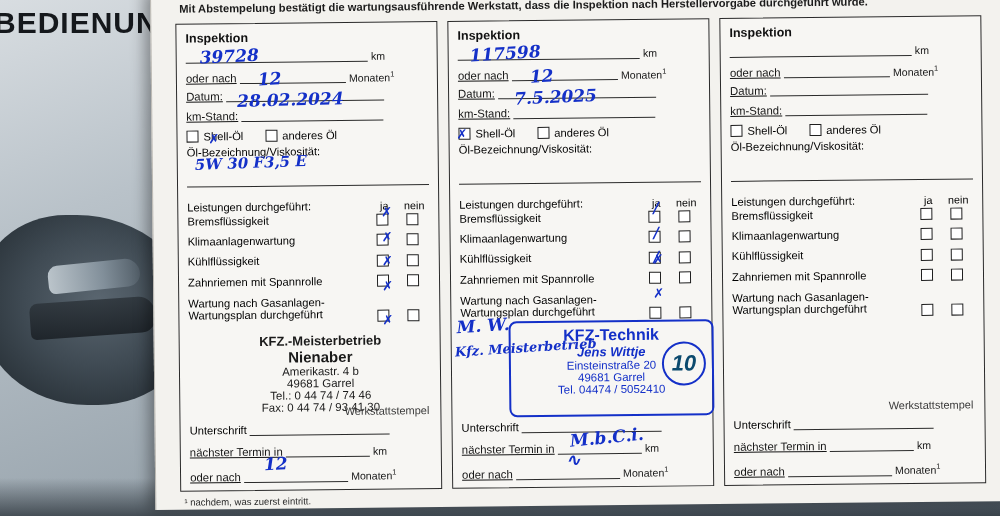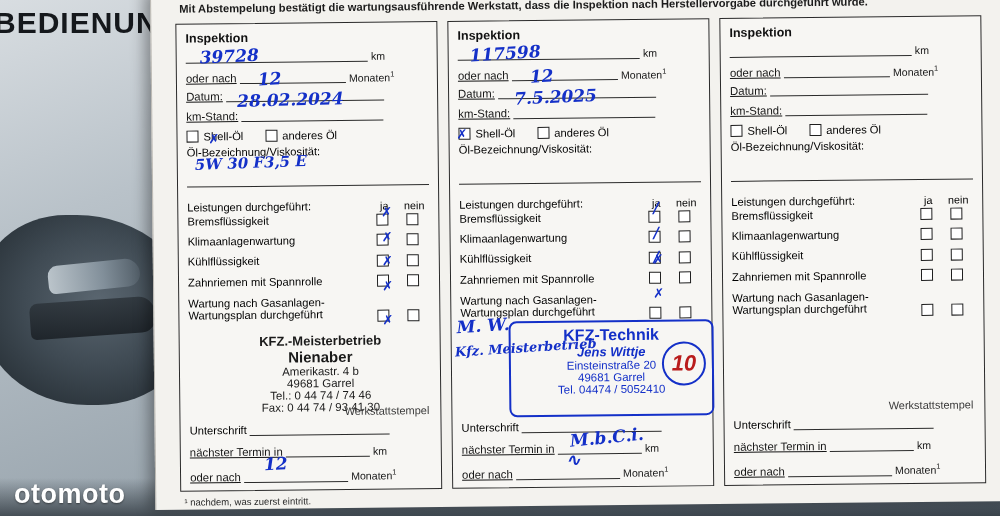--- a/index.html
+++ b/index.html
@@ -163,41 +163,40 @@
     text-align: center;
   }
   .stamp2 .s1 { font-size: 16px; font-weight: bold; margin-top: 4px; }
   .stamp2 .s2 { font-size: 13px; font-weight: bold; font-style: italic; }
   .stamp2 .s3 { font-size: 11.5px; }
   .stamp2 .s4 { font-size: 11.5px; }
   .stamp2 .s5 { font-size: 11.5px; }
   .badge10 {
     position: absolute; right: 6px; top: 20px;
     width: 44px; height: 44px; border-radius: 50%;
-    border: 2.5px solid #1430c8; color: #b91c1c;
+    border: 2.5px solid #1430c8; color: #0c4a6e;
     font-size: 22px; font-weight: bold; font-style: italic;
     display: flex; align-items: center; justify-content: center;
   }
 
   #footnote {
     position: absolute; left: 28px; bottom: 2px;
     font-size: 9.5px; color: #2a2a2a;
   }
 </style>
 </head>
 <body>
 
 <div id="photo-bg">
   <div id="brochure-left"></div>
   <div id="brochure-title">BEDIENUN</div>
   <div id="car-silhouette"></div>
   <div id="car-headlight"></div>
   <div id="car-grille"></div>
   <div id="photo-bottom-strip"></div>
-  <div id="watermark">otomoto</div>
 </div>
 
 <div id="booklet">
 
   <div id="intro-text">Mit Abstempelung bestätigt die wartungsausführende Werkstatt, dass die Inspektion nach Herstellervorgabe durchgeführt wurde.</div>
 
   <div class="col" id="col-0">
     <div class="col-title">Inspektion</div>
 
     <div class="fld">

